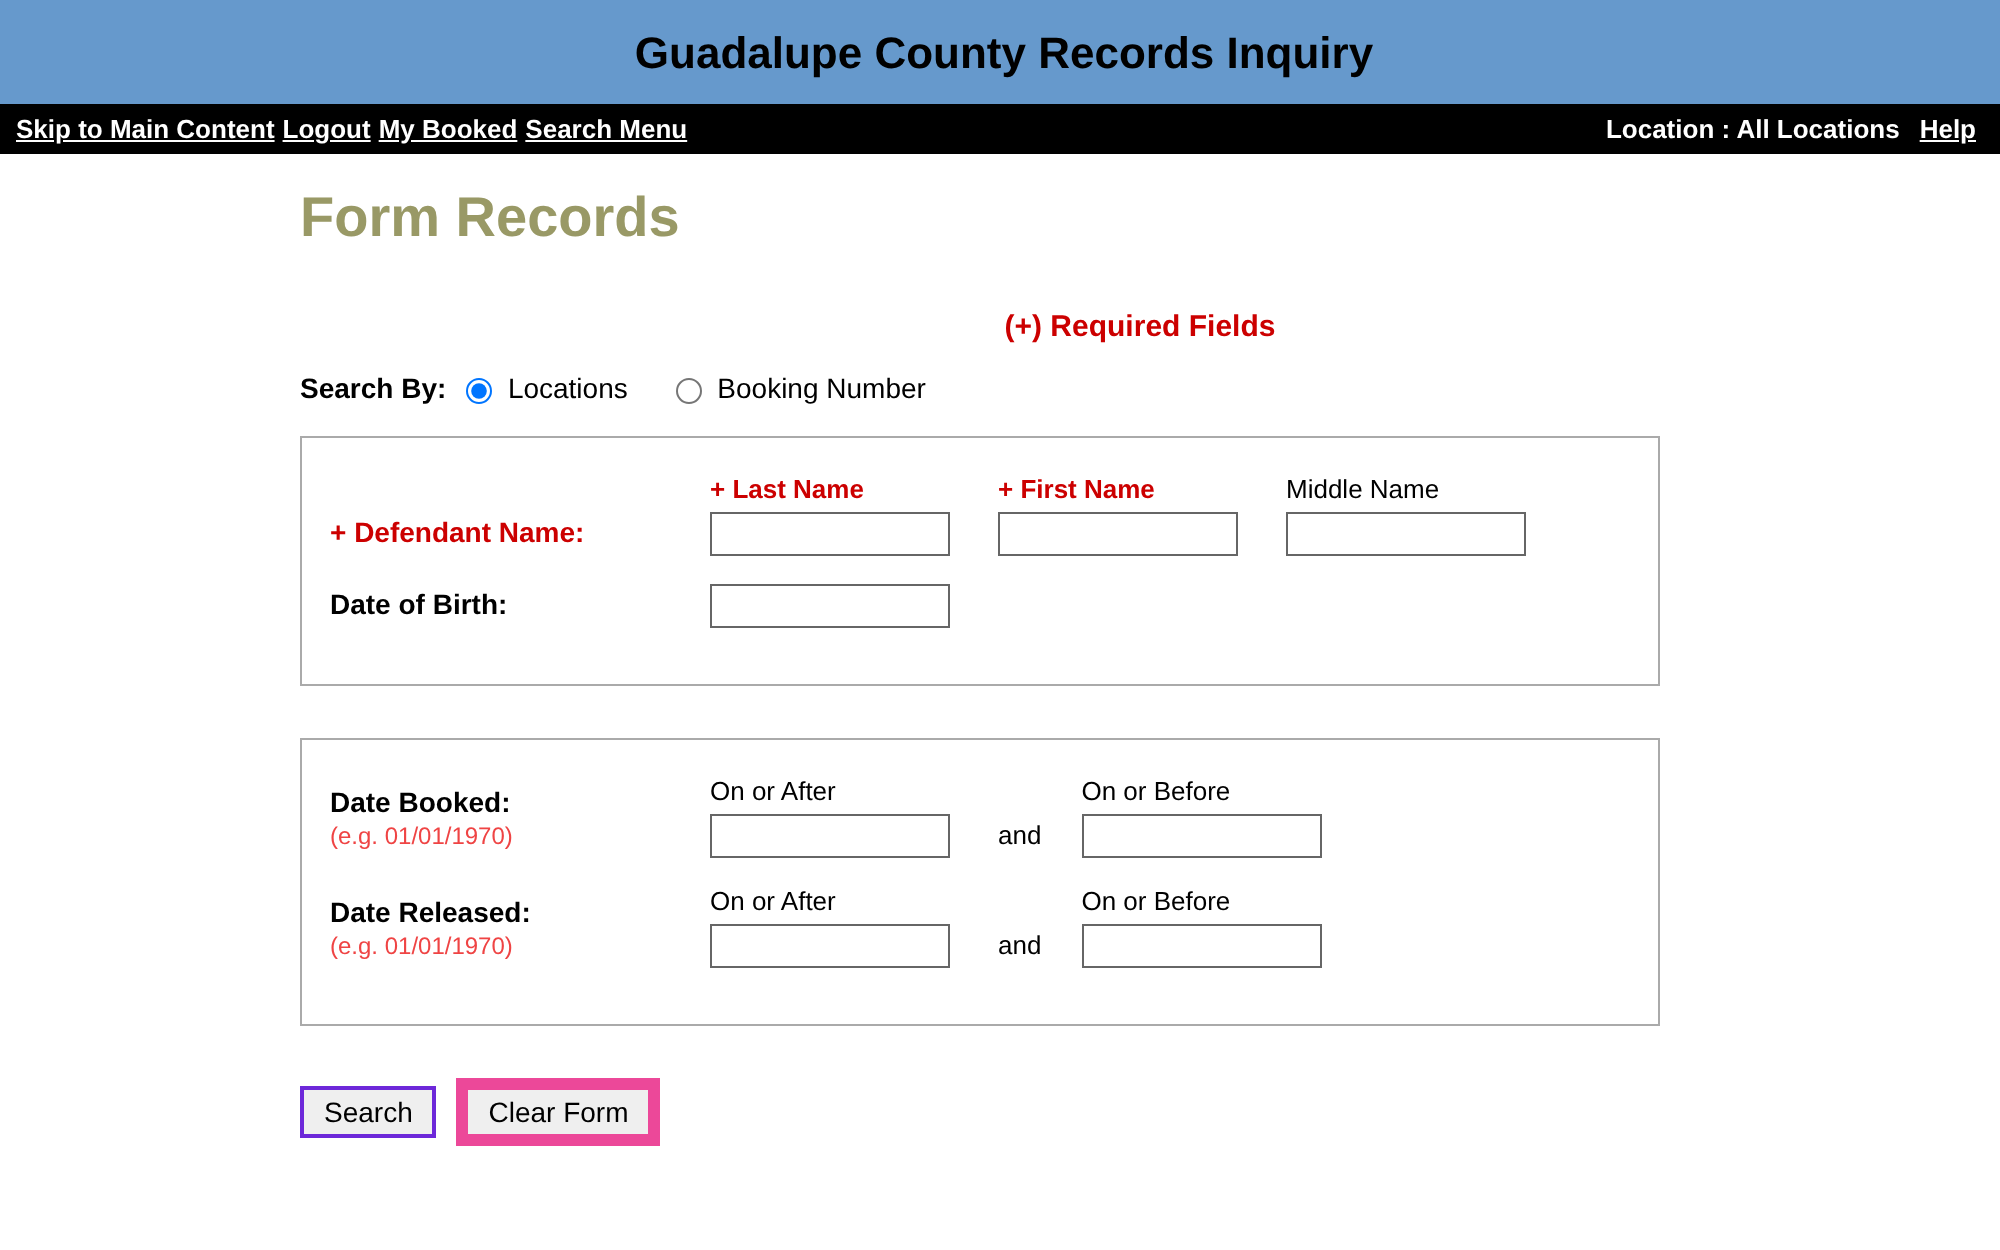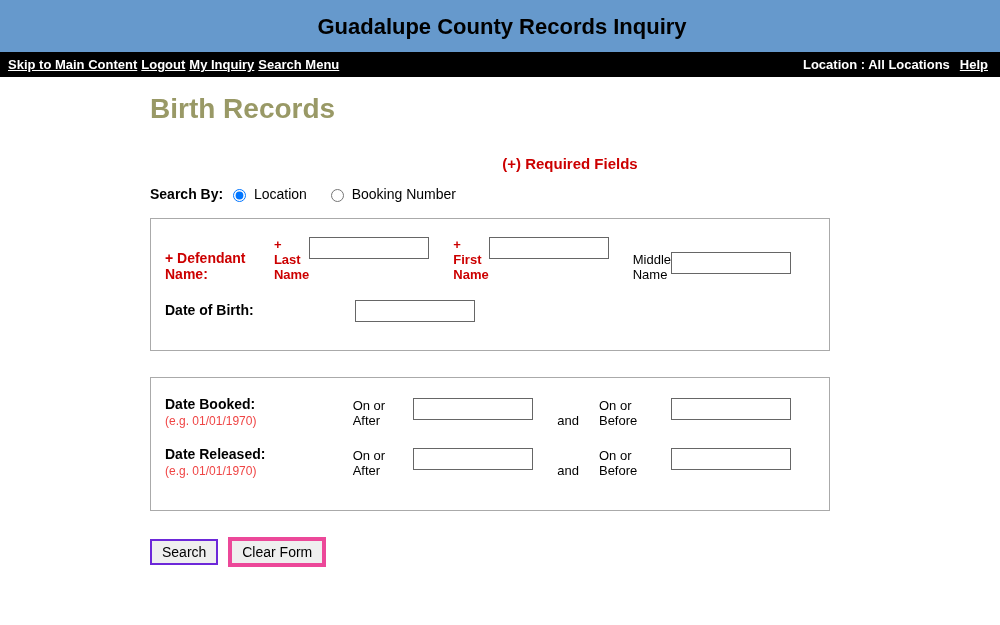--- a/index.html
+++ b/index.html
@@ -67,70 +67,70 @@
     max-width: 680px;
   }
   .row { display: flex; align-items: flex-end; margin-bottom: 14px; }
   .label-col {
     width: 190px;
     font-weight: bold;
     padding-bottom: 4px;
   }
   .label-col.req { color: #cc0000; }
   .example { font-weight: normal; font-size: 12px; color: #ef4444; display: block; margin-top: 2px;}
-  .field-group { display: flex; flex-direction: row; margin-right: 24px; justify-content: flex-end; }
+  .field-group { display: flex; flex-direction: column; margin-right: 24px; justify-content: flex-end; }
   .field-group .lbl { font-size: 13px; margin-bottom: 4px; }
   .field-group .lbl.req { color: #cc0000; font-weight: bold; }
   .field-group input[type=text] {
     width: 120px;
     height: 22px;
     border: 1px solid #666;
     padding: 2px 4px;
     font-size: 13px;
   }
   .and-word { padding: 0 20px 4px 0; font-size: 13px; }
   .buttons { margin-top: 6px; }
   .buttons button {
     font-size: 14px;
     padding: 3px 10px;
     background: #efefef;
-    border: 4px solid #ec4899;
+    border: 6px solid #ec4899;
     cursor: pointer;
   }
   .buttons button:first-child { border: 2px solid #6d28d9; margin-right: 6px; }
 </style>
 </head>
 <body>
 
 <div class="banner">
   <span class="banner-title">Guadalupe County Records Inquiry</span>
 </div>
 
 <div class="navbar">
   <div class="nav-left">
     <a>Skip to Main Content</a>
     <a>Logout</a>
-    <a>My Inquiry</a>
+    <a>My Booked</a>
     <a>Search Menu</a>
   </div>
   <div class="nav-right">
     <span>Location : All Locations</span>
     <a>Help</a>
   </div>
 </div>
 
 <div class="content">
-  <div class="page-heading">Birth Records</div>
+  <div class="page-heading">Form Records</div>
 
   <div class="required-note">(+) Required Fields</div>
 
   <div class="search-by-row">
     <b>Search By:</b>
     <input type="radio" name="sb" checked="" style="">
-    <label>Location</label>
+    <label>Locations</label>
     <input type="radio" name="sb" style="">
     <label>Booking Number</label>
   </div>
 
   <div class="box">
     <div class="row">
       <div class="label-col req">+ Defendant Name:</div>
       <div class="field-group">
         <span class="lbl req">+ Last Name</span>
         <input type="text" style="">

